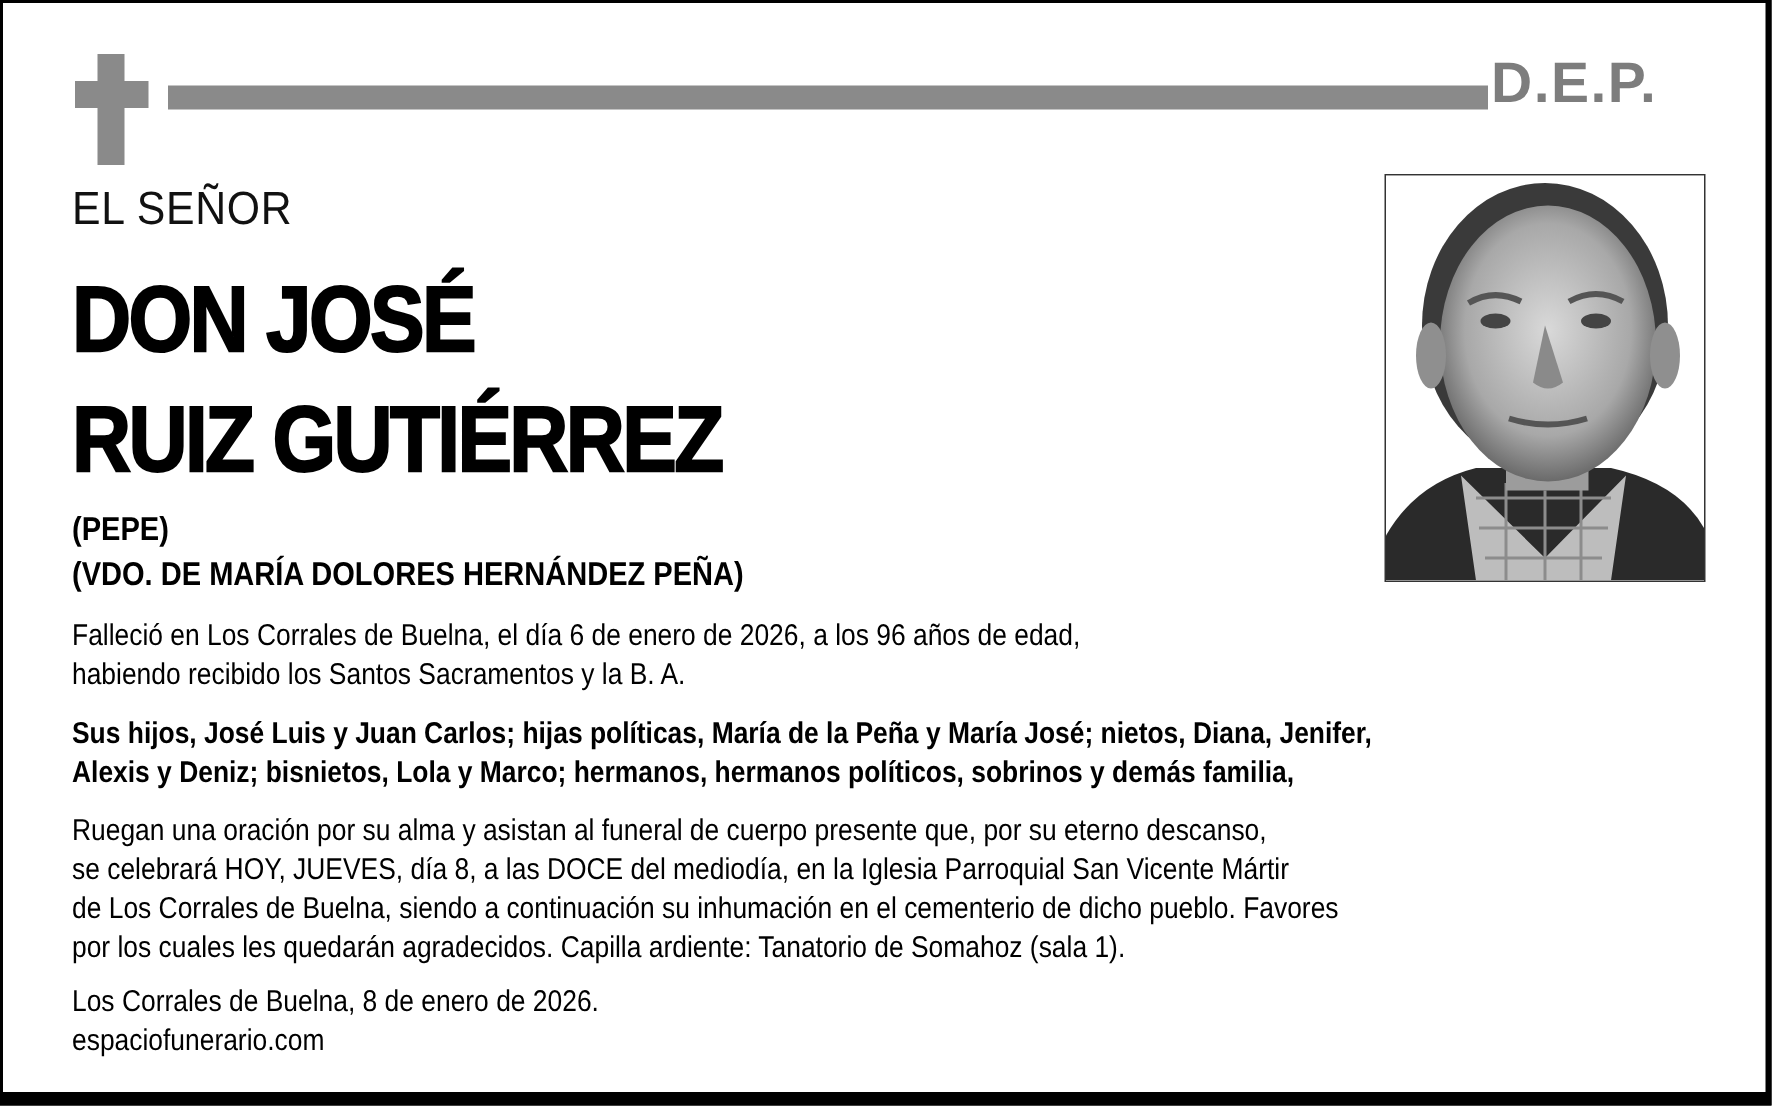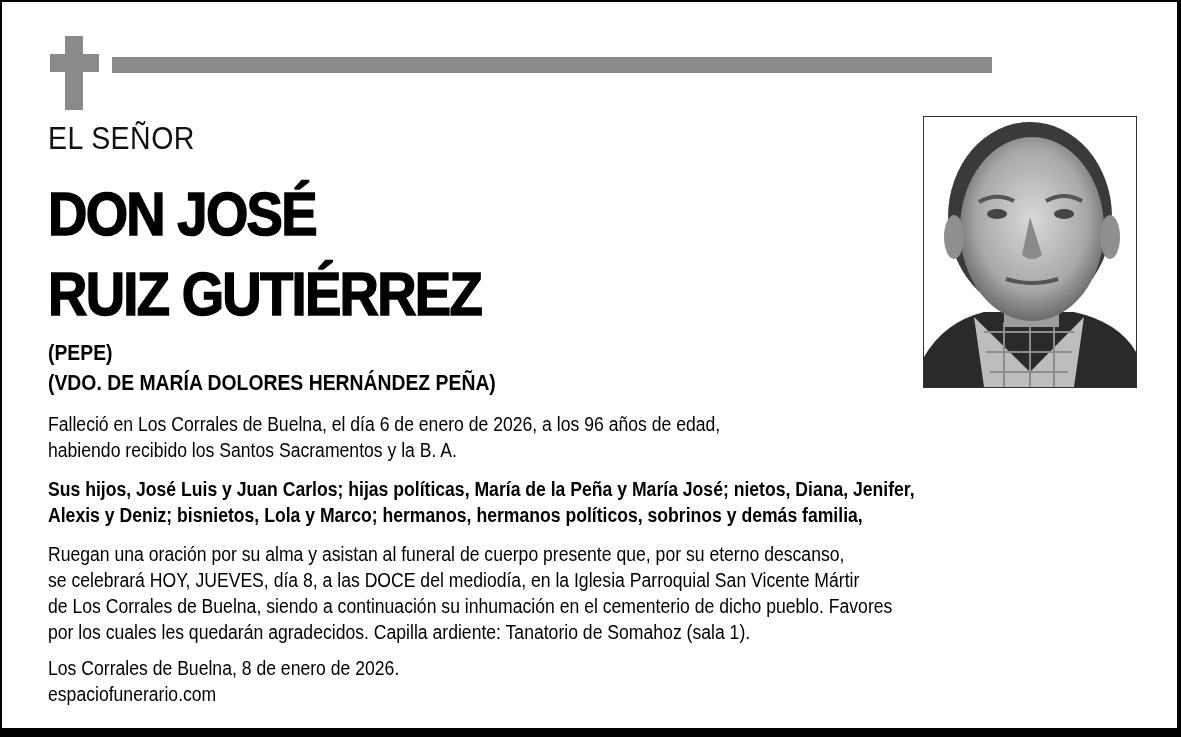--- a/index.html
+++ b/index.html
@@ -124,20 +124,21 @@
     .p4 { top: 653px; }
   </style>
 </head>
 <body>
 
 <div class="card">
 
   <div class="cross-v"></div>
   <div class="cross-h"></div>
   <div class="rule"></div>
+  <div class="dep">D.E.P.</div>
 
   <div class="intro">EL SEÑOR</div>
 
   <div class="name">
     <div>DON JOSÉ</div>
     <div>RUIZ GUTIÉRREZ</div>
   </div>
 
   <div class="alias">
     <div>(PEPE)</div>

